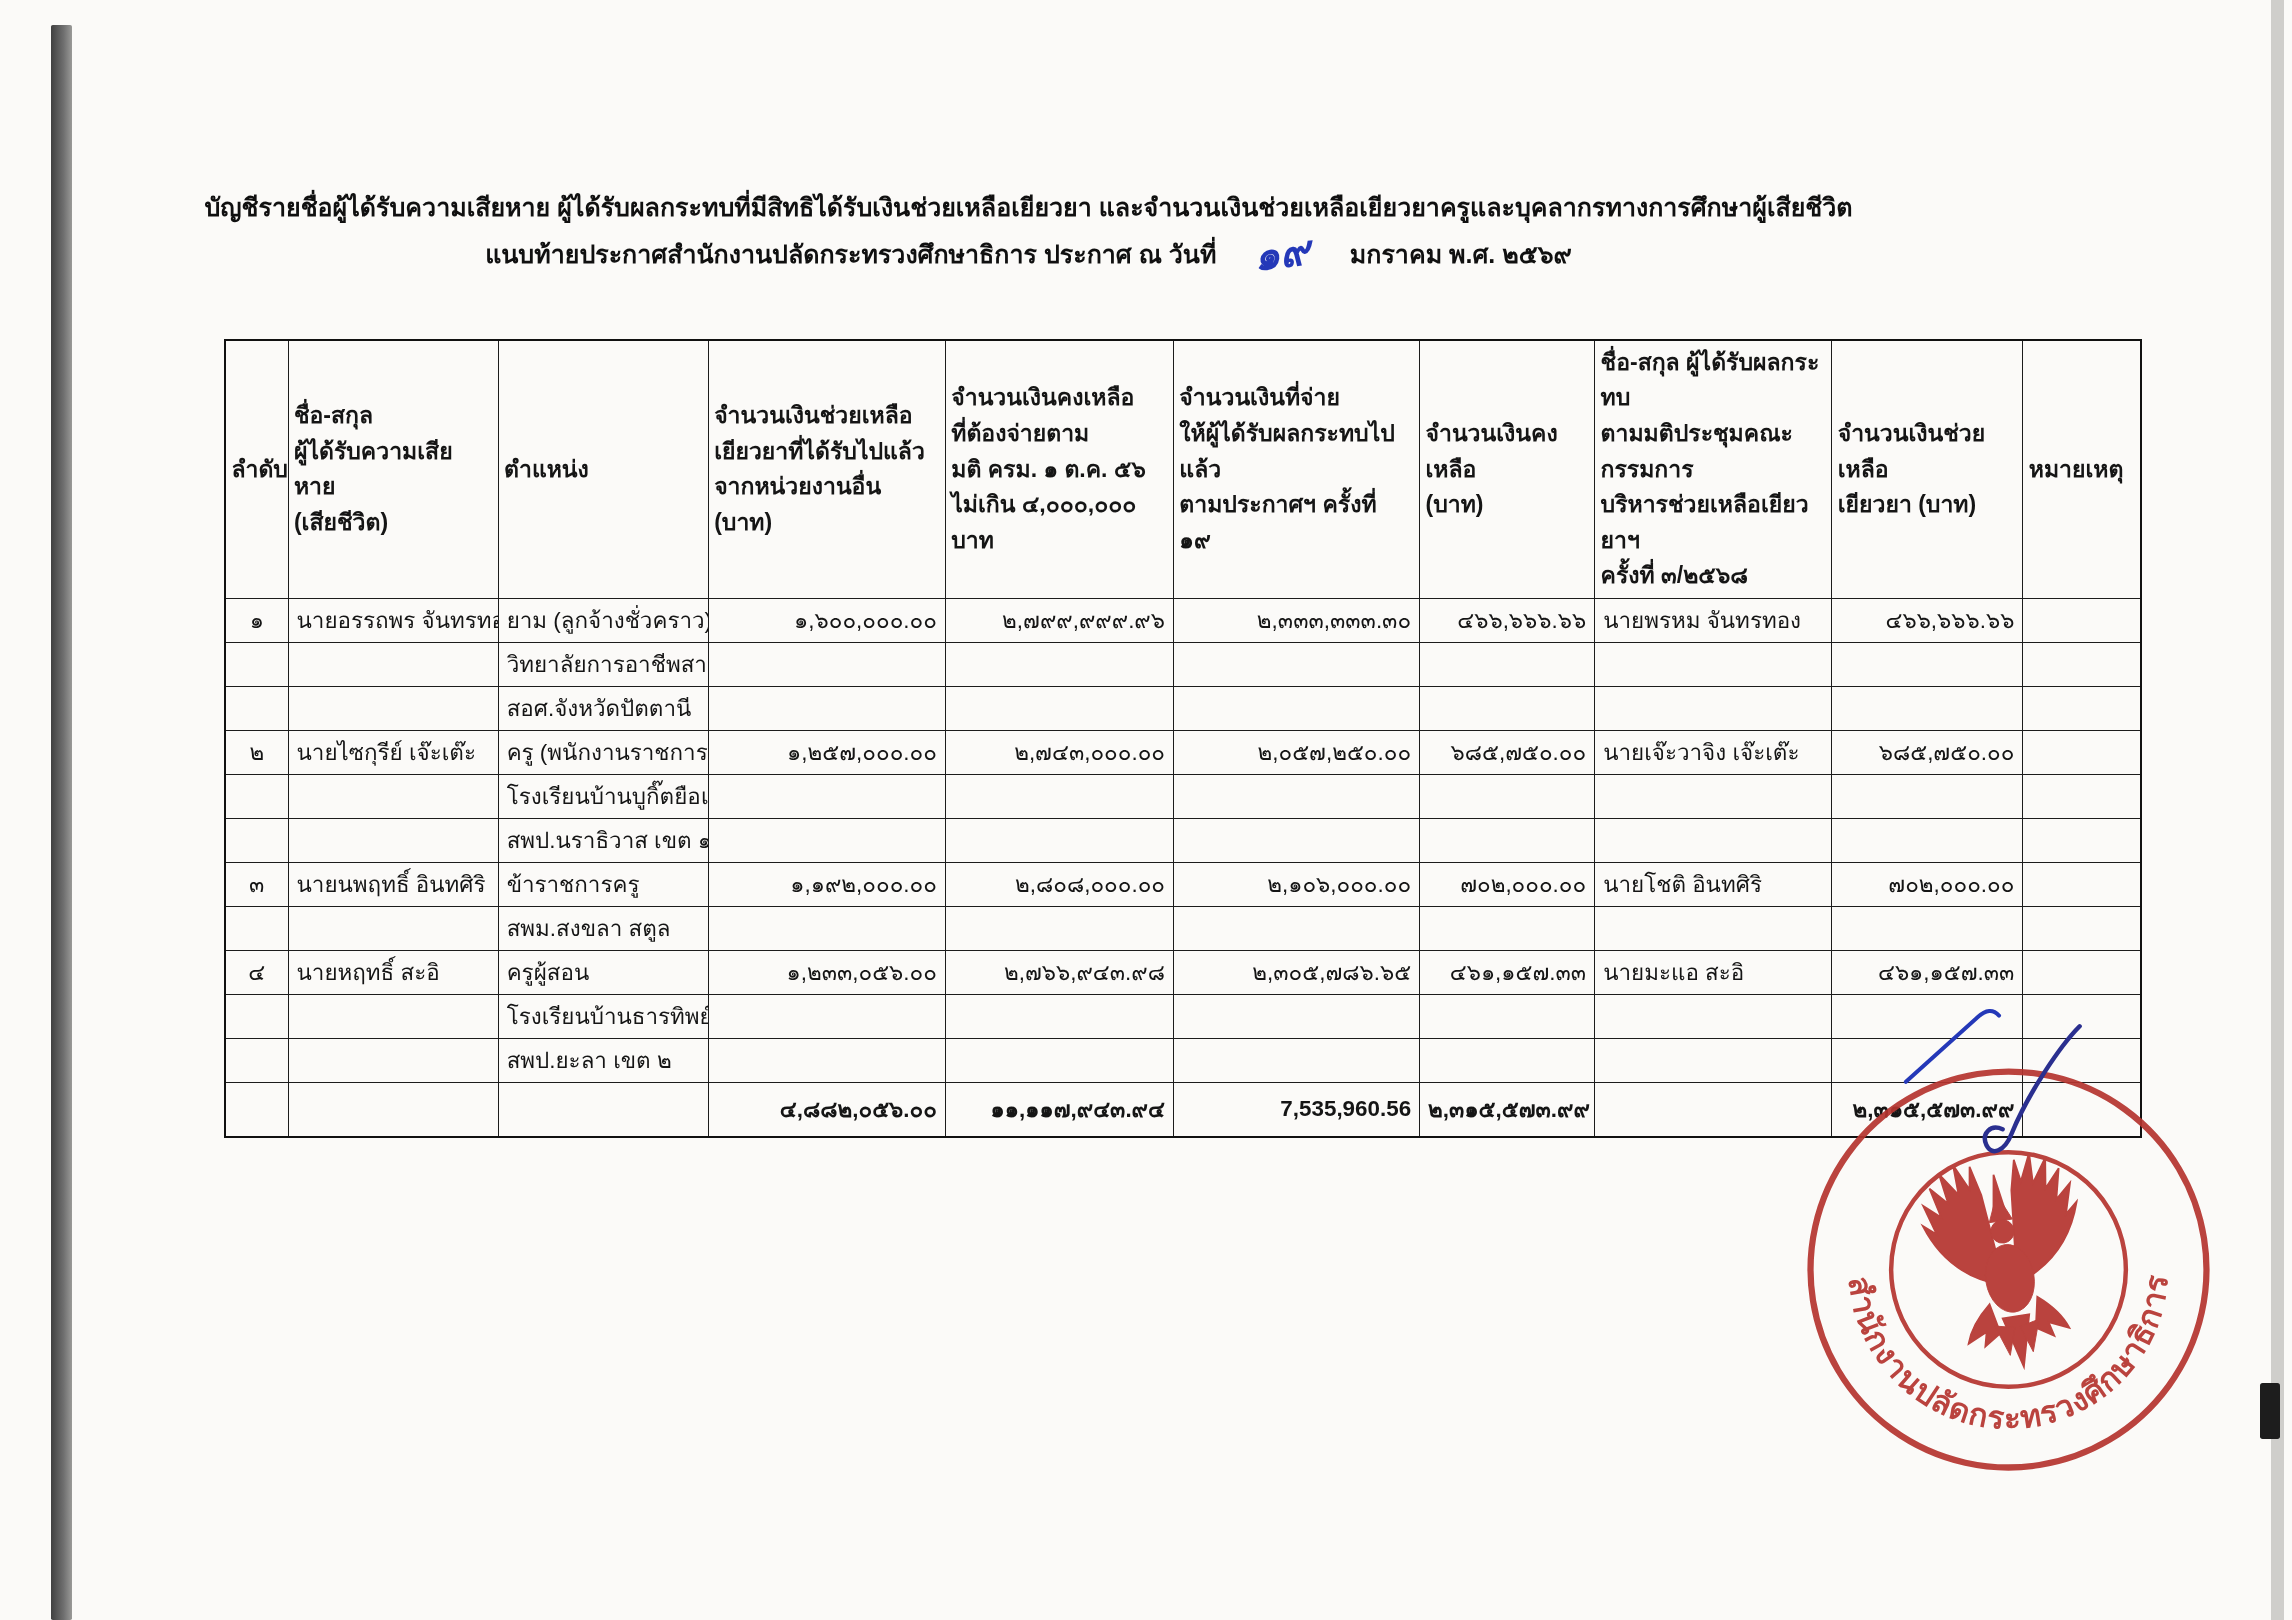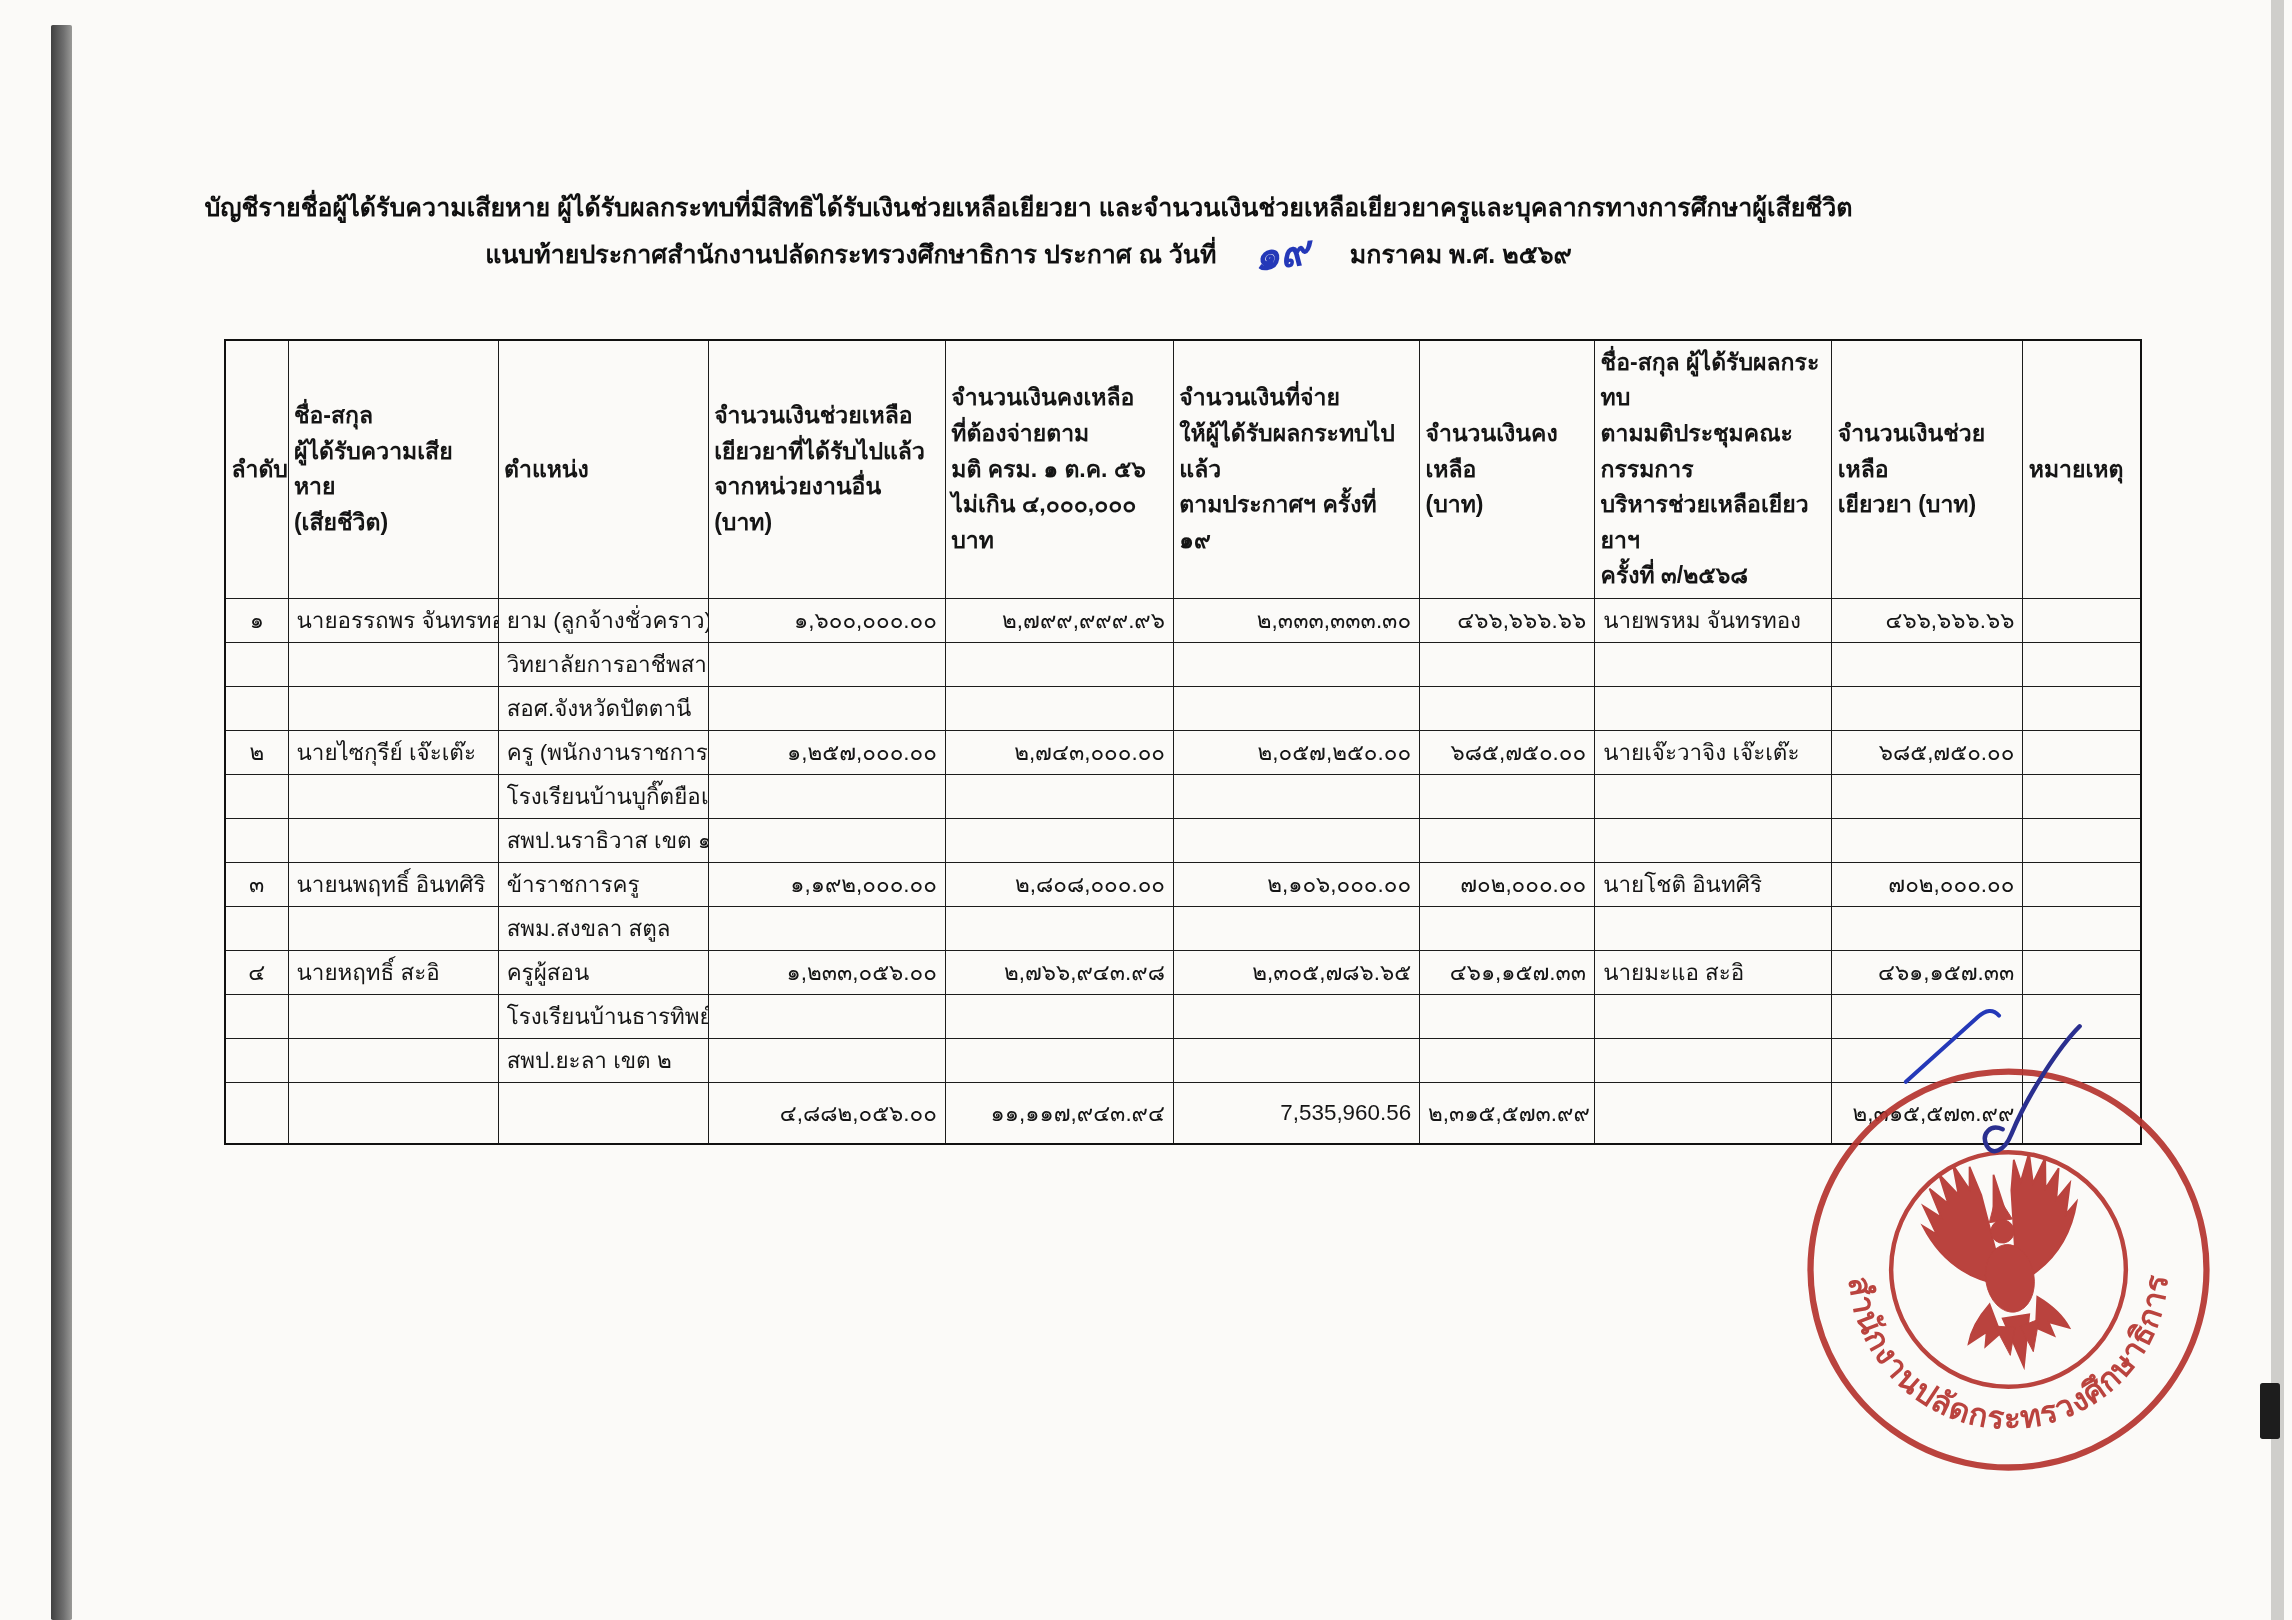--- a/index.html
+++ b/index.html
@@ -60,21 +60,21 @@
     white-space:nowrap;
   }
   table.comp{border:2.7px solid #111;}
   table.comp thead tr{height:159px;}
   table.comp thead th{
     font-weight:bold;font-size:23px;line-height:1.55;
     text-align:left;vertical-align:middle;
     white-space:pre-line;padding:3.6px 5.4px;
   }
   table.comp tbody tr{height:44px;}
-  table.comp tbody tr.total-row{height:62px;font-weight:normal;margin-left:48px;}
+  table.comp tbody tr.total-row{height:55px;font-weight:bold;margin-left:48px;}
   td.c-left{text-align:left;}
   td.c-right{text-align:right;}
   td.c-center{text-align:center;}
 
   
   .stamp{
     position:absolute;left:1798px;top:1059px;width:421px;height:421px;
     color:var(--stamp-color);
     transform:rotate(-9deg);
     opacity:.92;

